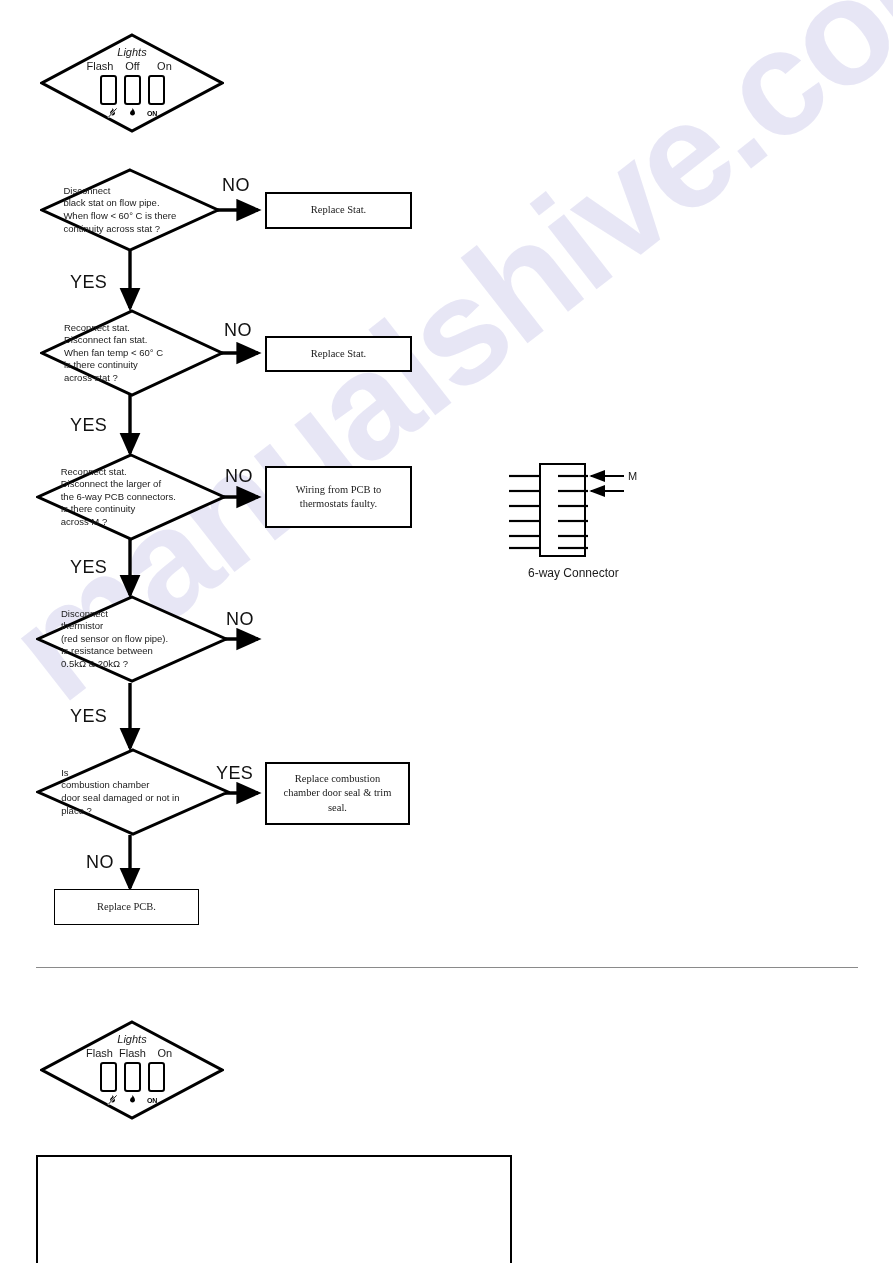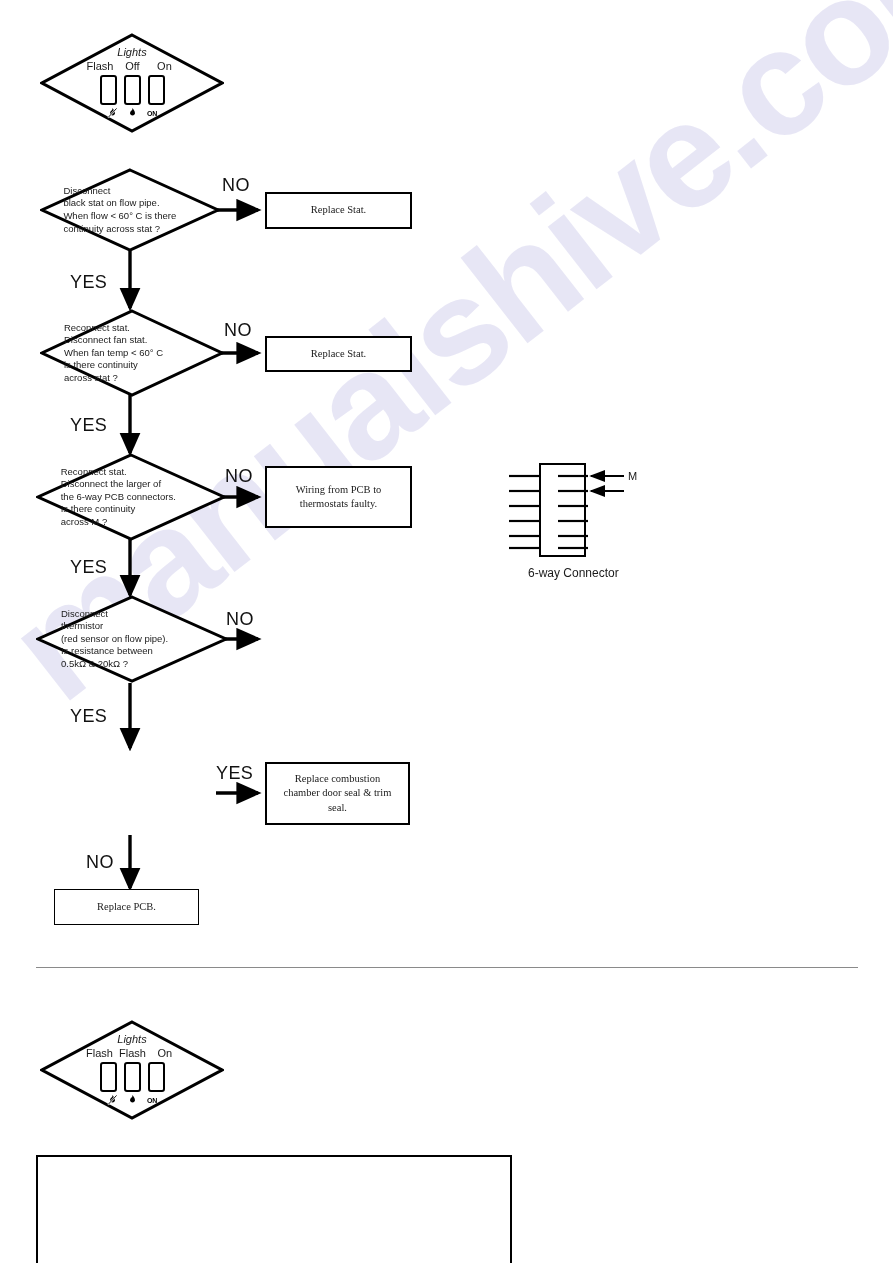--- a/index.html
+++ b/index.html
@@ -338,20 +338,29 @@
     <div class="dia-text">Disconnect
 thermistor
 (red sensor on flow pipe).
 Is resistance between
 0.5kΩ  &amp; 20kΩ ?</div>
   </div>
   <div class="branch-label" style="left:226px; top:609px;">NO</div>
   <div class="branch-label" style="left:70px; top:706px;">YES</div>
 
 
+  <div class="diamond" style="left:36px; top:748px; width:194px; height:88px;">
+    <svg class="dia-shape" viewBox="0 0 194 88" preserveAspectRatio="none">
+      <polygon points="97,2 192,44 97,86 2,44" fill="#fff" stroke="#000" stroke-width="3"></polygon>
+    </svg>
+    <div class="dia-text">Is
+combustion chamber
+door seal damaged or not in
+place ?</div>
+  </div>
   <div class="branch-label" style="left:216px; top:763px;">YES</div>
   <div class="branch-label" style="left:86px; top:852px;">NO</div>
 
   <div class="rbox thin" style="left:54px; top:889px; width:145px; height:36px;">
     <div class="rbox-text">Replace PCB.</div>
   </div>
 
   <div class="rbox" style="left:265px; top:762px; width:145px; height:63px;">
     <div class="rbox-text">Replace combustion
 chamber door seal &amp; trim

